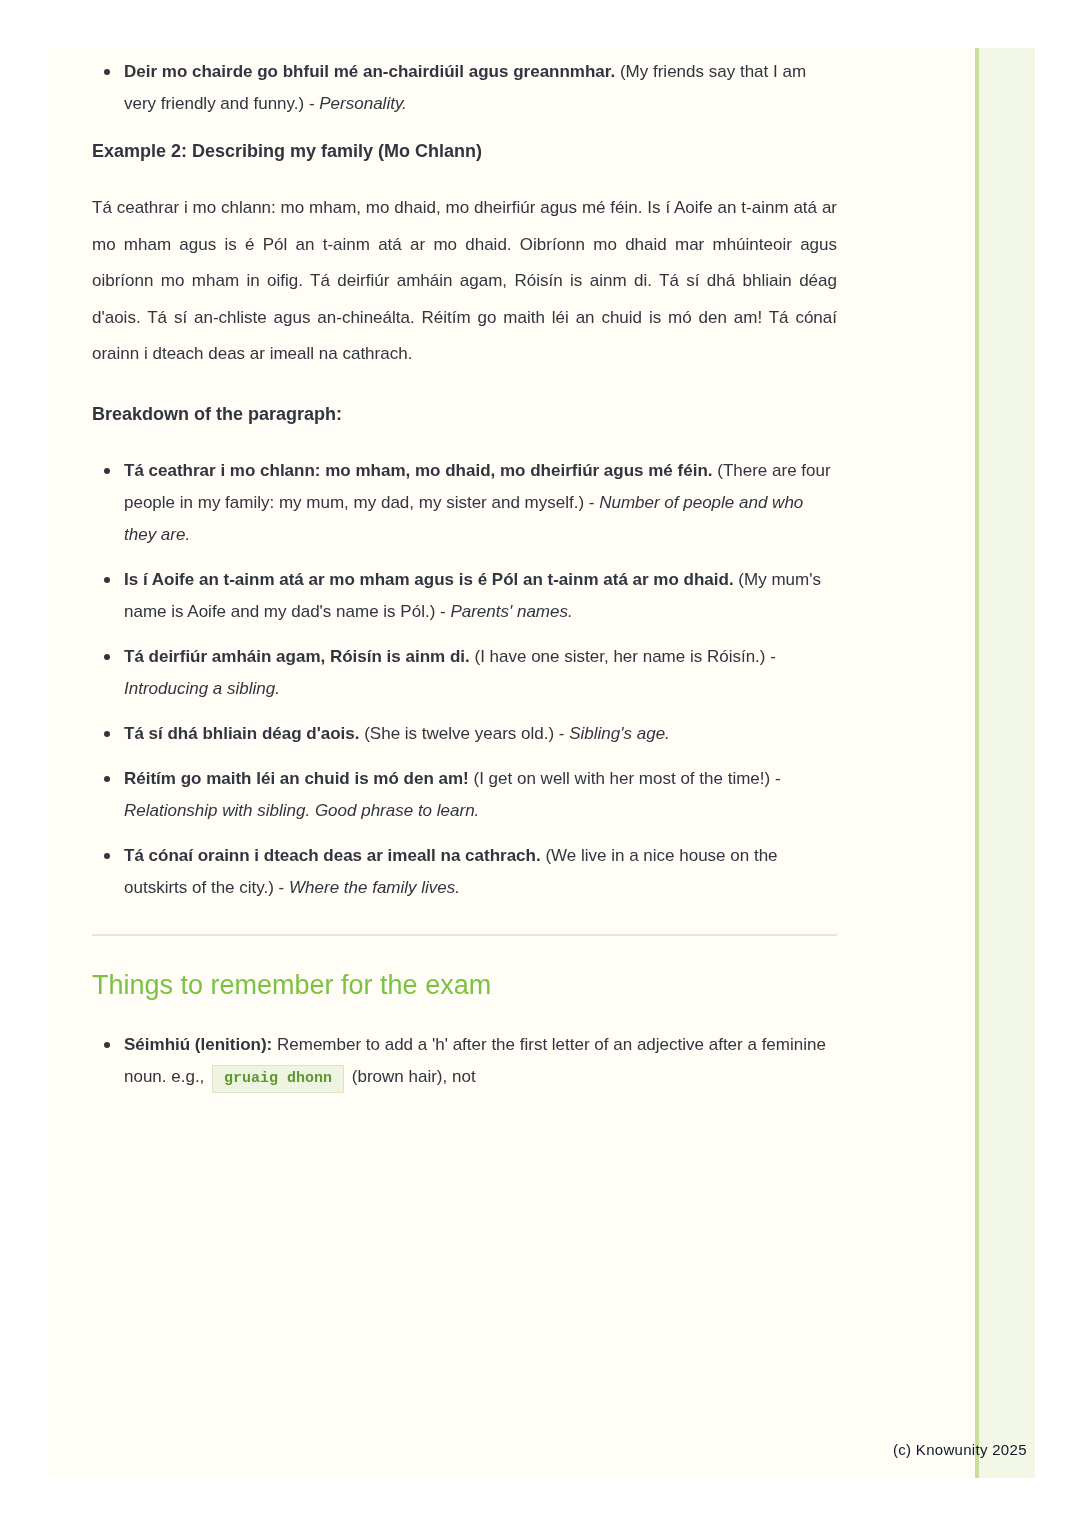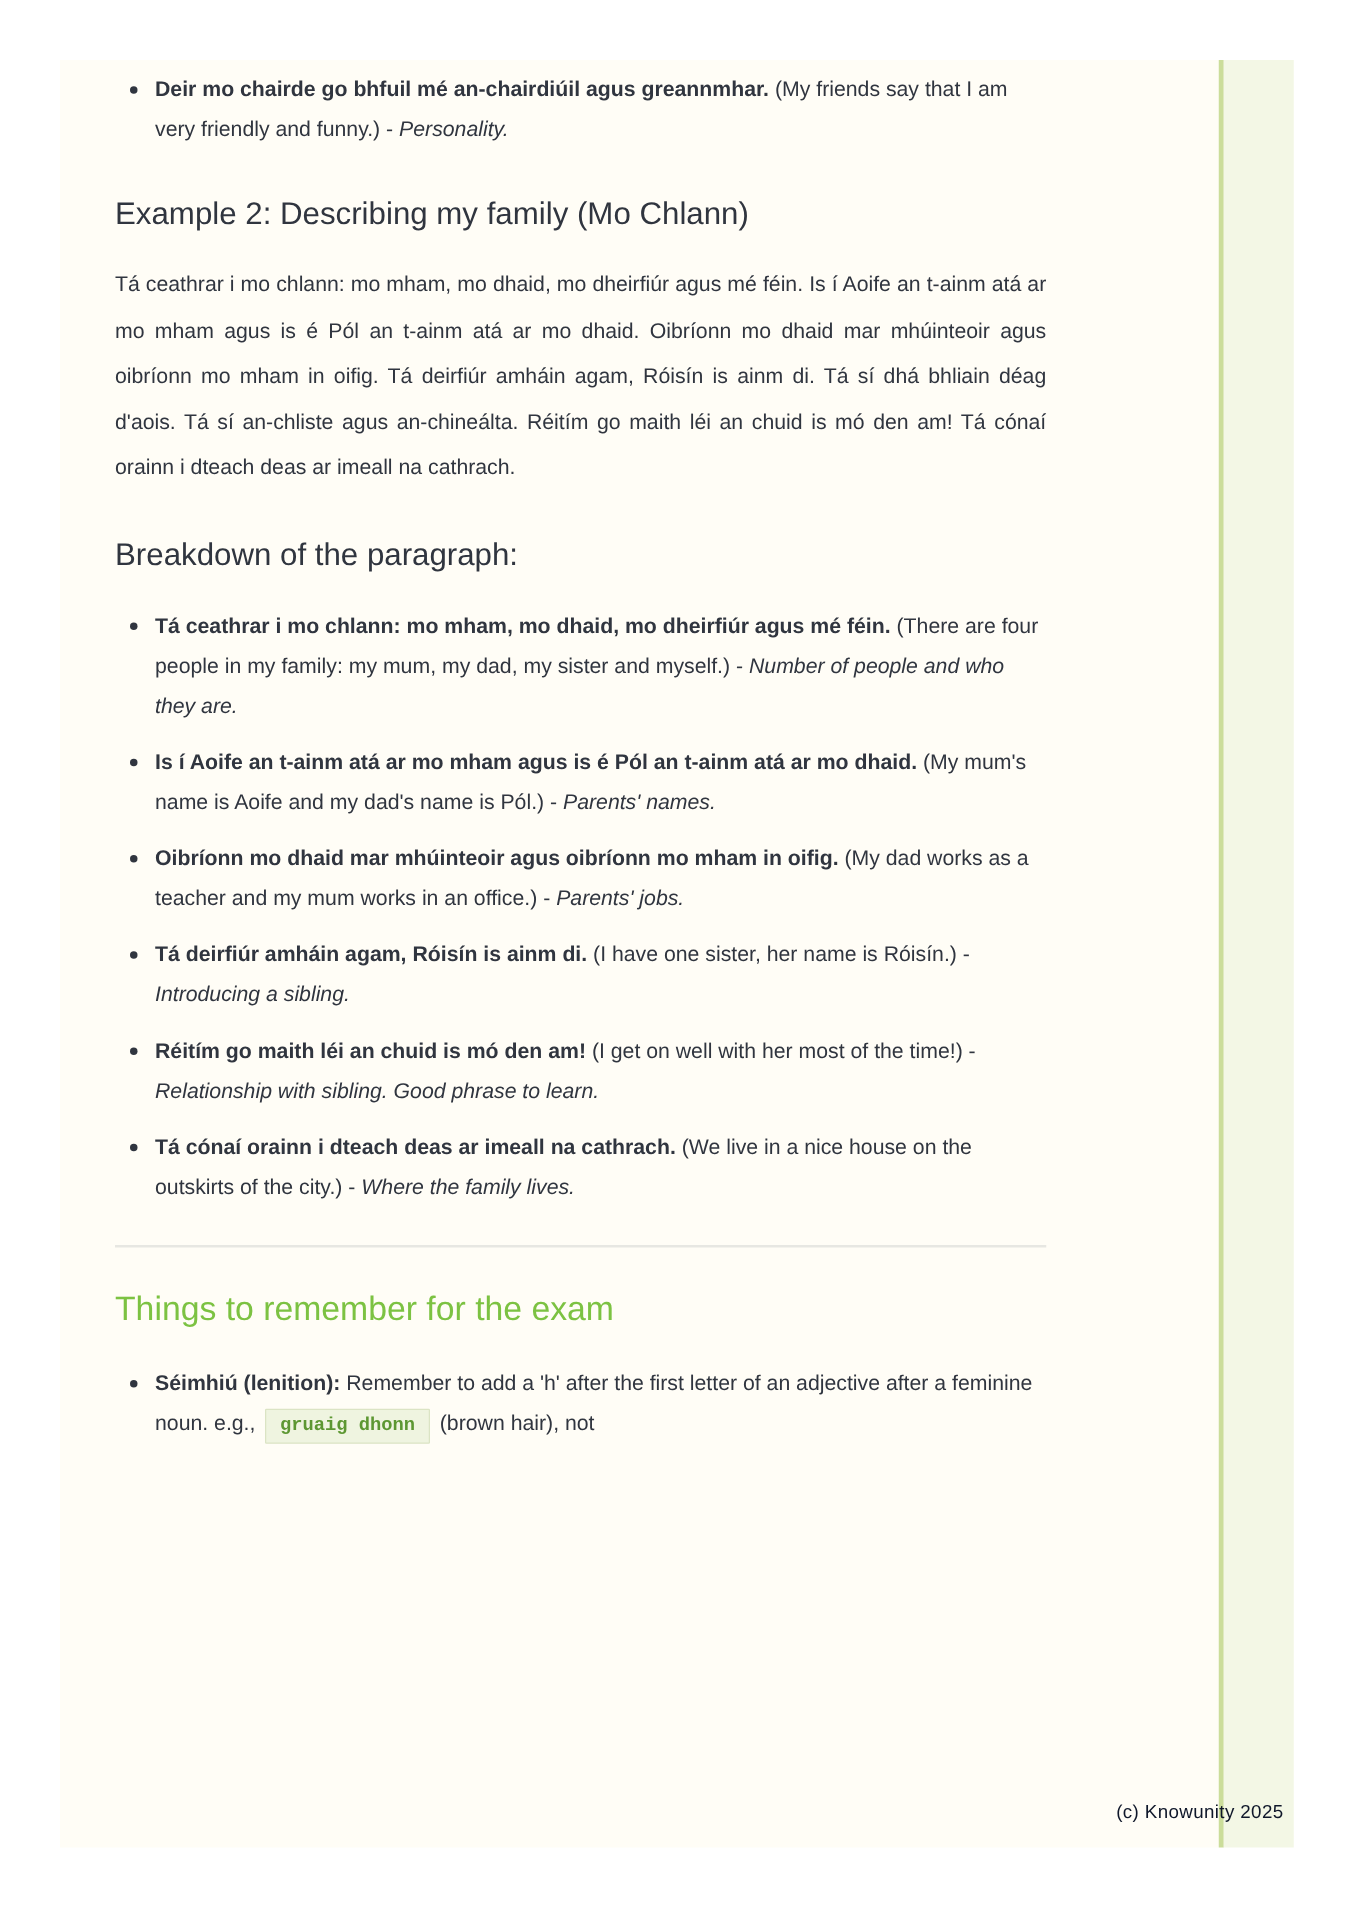--- a/index.html
+++ b/index.html
@@ -53,24 +53,24 @@
     content: "";
     position: absolute;
     left: 12px; top: 13px;
     width: 6px; height: 6px;
     border-radius: 50%;
     background: #30353f;
   }
   .irish { font-weight: bold; }
   .topic { font-style: italic; }
   h3.sub-heading {
-    font-size: 25px;
+    font-size: 18px;
     line-height: 26px;
-    font-weight: normal;
-    margin-top: 38px;
+    font-weight: bold;
+    margin-top: 18px;
     margin-bottom: 26px;
   }
   .para {
     font-size: 17px;
     line-height: 36.5px;
     text-align: justify;
     margin-bottom: 28px;
   }
   .breakdown-list { margin-top: 28px; }
   hr.section-rule {
@@ -120,24 +120,24 @@
   <h3 class="sub-heading">Breakdown of the paragraph:</h3>
 
   <ul class="bullets breakdown-list">
     <li>
       <span class="irish">Tá ceathrar i mo chlann: mo mham, mo dhaid, mo dheirfiúr agus mé féin.</span><span> (There are four people in my family: my mum, my dad, my sister and myself.) - </span><span class="topic">Number of people and who they are.</span>
     </li>
     <li>
       <span class="irish">Is í Aoife an t-ainm atá ar mo mham agus is é Pól an t-ainm atá ar mo dhaid.</span><span> (My mum's name is Aoife and my dad's name is Pól.) - </span><span class="topic">Parents' names.</span>
     </li>
     <li>
-      <span class="irish">Oibríonn mo dhaid mar mhúinteoir agus oibríonn mo mham in oifig.</span><span> (My dad works as a teacher and my mum works in an office.) - </span><span class="topic">Parents' jobs.</span>
+      <span class="irish">Tá deirfiúr amháin agam, Róisín is ainm di.</span><span> (I have one sister, her name is Róisín.) - </span><span class="topic">Introducing a sibling.</span>
     </li>
     <li>
-      <span class="irish">Tá deirfiúr amháin agam, Róisín is ainm di.</span><span> (I have one sister, her name is Róisín.) - </span><span class="topic">Introducing a sibling.</span>
+      <span class="irish">Tá sí dhá bhliain déag d'aois.</span><span> (She is twelve years old.) - </span><span class="topic">Sibling's age.</span>
     </li>
     <li>
       <span class="irish">Réitím go maith léi an chuid is mó den am!</span><span> (I get on well with her most of the time!) - </span><span class="topic">Relationship with sibling. Good phrase to learn.</span>
     </li>
     <li>
       <span class="irish">Tá cónaí orainn i dteach deas ar imeall na cathrach.</span><span> (We live in a nice house on the outskirts of the city.) - </span><span class="topic">Where the family lives.</span>
     </li>
   </ul>
 
   <hr class="section-rule">

